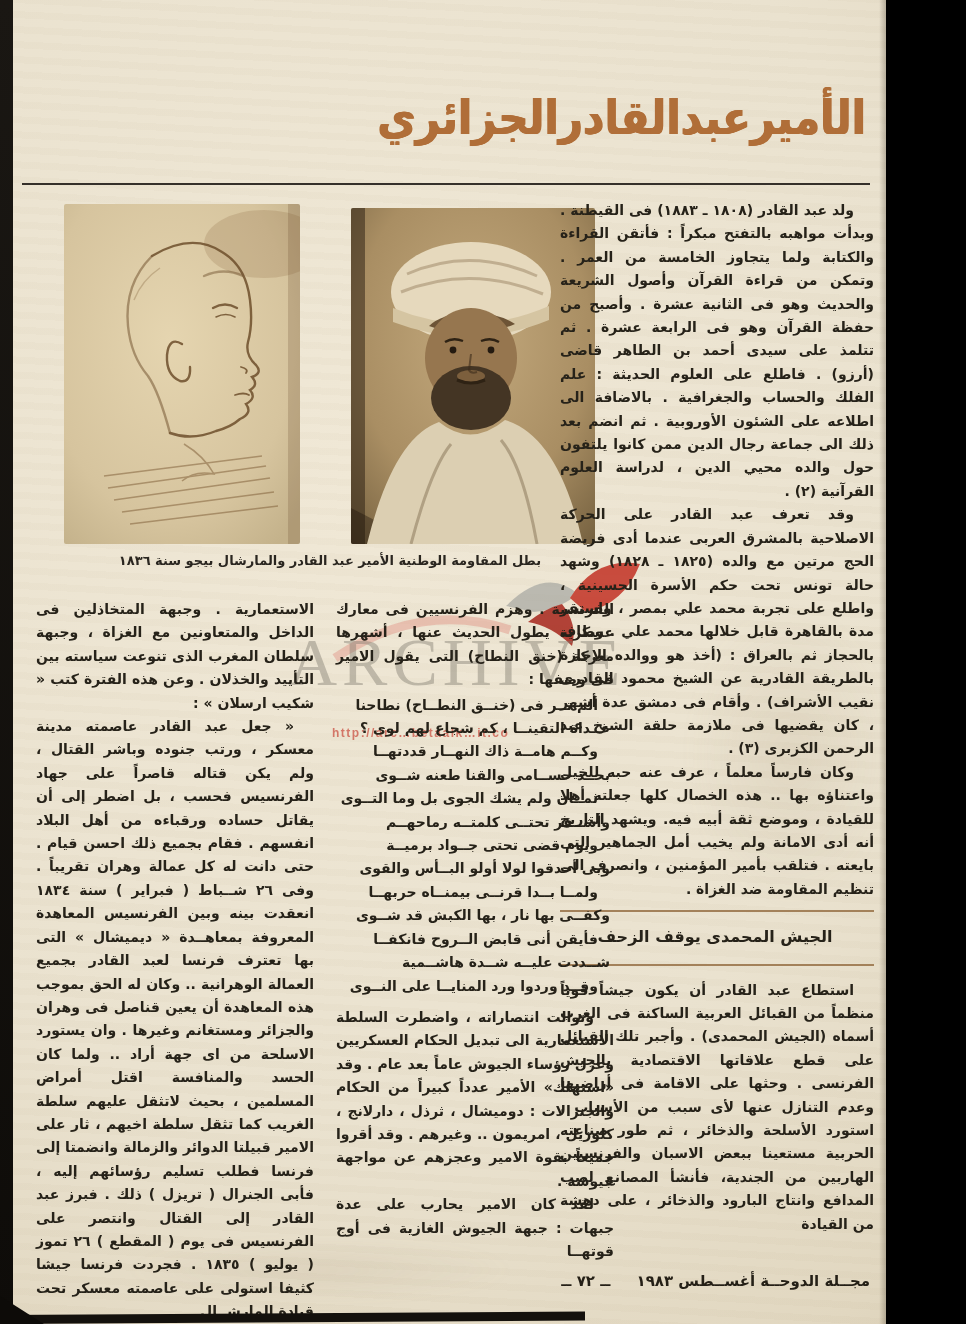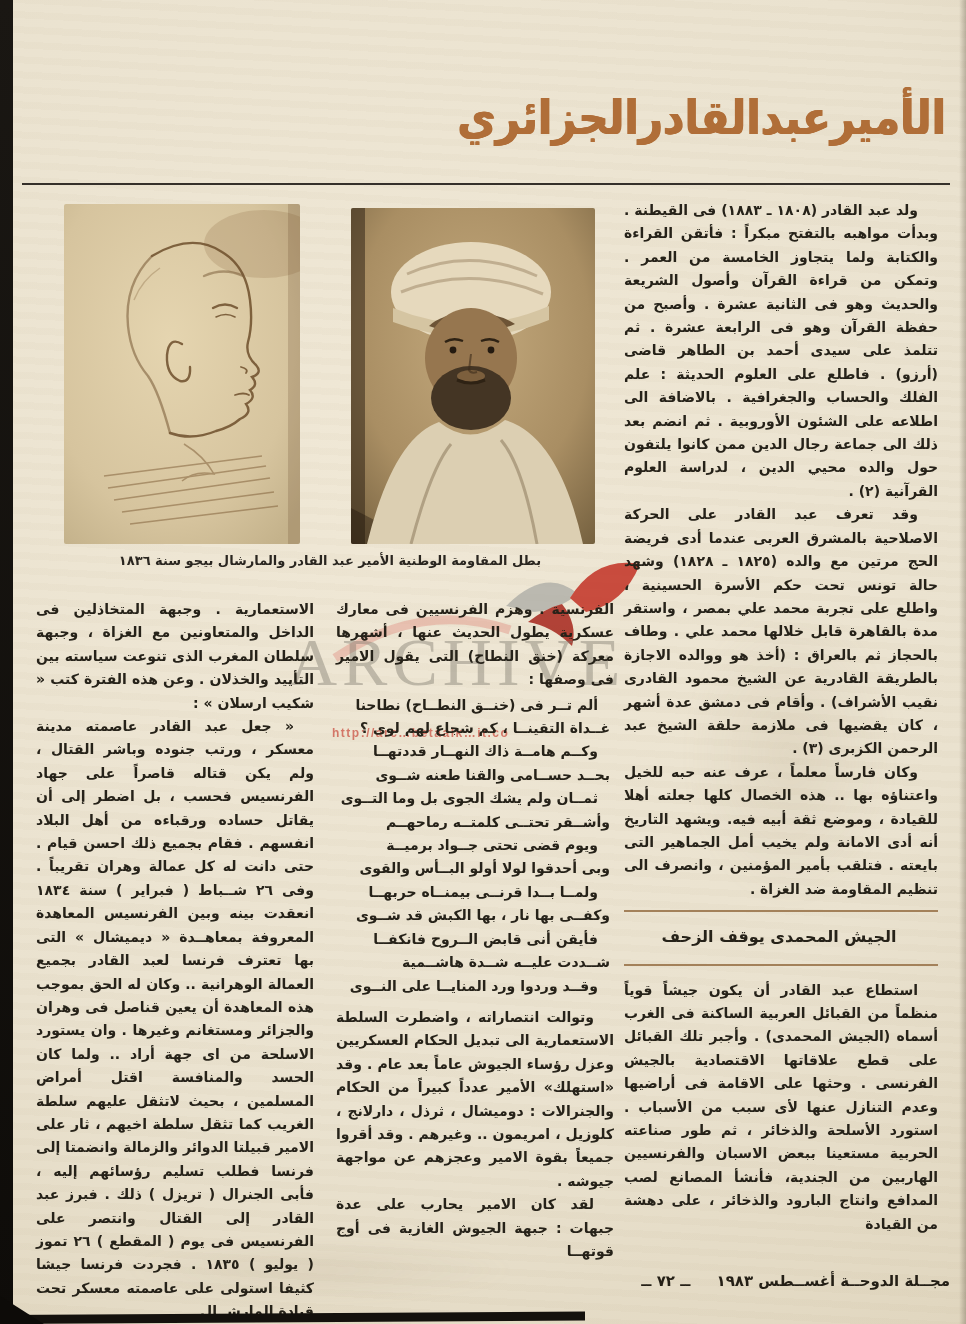--- a/index.html
+++ b/index.html
@@ -1,16 +1,16 @@
 <!DOCTYPE html>
 <html lang="ar"><head>
 <meta charset="utf-8">
 <style>
   html,body{margin:0;padding:0;background:#000;}
-  .page{position:relative;width:966px;height:1324px;overflow:hidden;
+  .page{position:relative;width:886px;height:1324px;overflow:hidden;
     background:
       repeating-linear-gradient(3deg, rgba(160,140,100,.035) 0 7px, rgba(0,0,0,0) 7px 15px),
       radial-gradient(120% 90% at 40% 35%, #f0e8d6 0%, #eae2cf 55%, #e1d7c0 85%, #d7ccb3 100%);
     font-family:"DejaVu Sans",sans-serif;}
   .edge-left{position:absolute;left:0;top:0;width:13px;height:100%;
     background:linear-gradient(180deg,#1a1713,#0e0c09);}
   .edge-right{position:absolute;right:0;top:0;width:7px;height:100%;
     background:linear-gradient(90deg,rgba(0,0,0,0),rgba(60,50,35,.28));}
   .edge-bottom{position:absolute;left:0;bottom:0;width:585px;height:9px;background:#14110d;
     transform:skewY(-.35deg);transform-origin:left bottom;}
@@ -40,21 +40,21 @@
   .wm-word{position:absolute;left:288px;top:628px;margin:0;
     font-family:"Liberation Serif",serif;font-weight:400;font-size:68px;line-height:1;
     color:rgba(125,118,108,.42);letter-spacing:5px;}
   .wm-url{position:absolute;left:332px;top:726px;font-family:"Liberation Sans",sans-serif;
     font-weight:700;font-size:12px;color:rgba(196,60,46,.65);letter-spacing:1.5px;filter:blur(.4px);}
 
   .col{position:absolute;direction:rtl;text-align:justify;color:#262219;
     font-size:14px;font-weight:700;line-height:23.4px;}
   .col p{margin:0;}
   .col p.ind{text-indent:20px;}
-  .col-right{right:28px;top:199px;width:314px;}
+  .col-right{right:12px;top:199px;width:314px;}
   .col-middle{left:336px;top:598px;width:278px;}
   .col-left{left:36px;top:598px;width:278px;}
   .sect{font-size:16px;font-weight:700;margin:9px 0 13px;padding:13px 6px 15px 2px;
     border-top:2px solid #a3815a;border-bottom:2px solid #a3815a;text-align:center;}
   .poem{margin:2px 0 8px;}
   .poem-line{text-align:right;padding-right:4px;white-space:nowrap;}
   .poem .poem-line:nth-child(odd){padding-right:16px;}
 
   .footer{position:absolute;right:16px;bottom:34px;direction:rtl;display:flex;gap:26px;
     font-size:15px;font-weight:700;color:#241f16;letter-spacing:.5px;}

